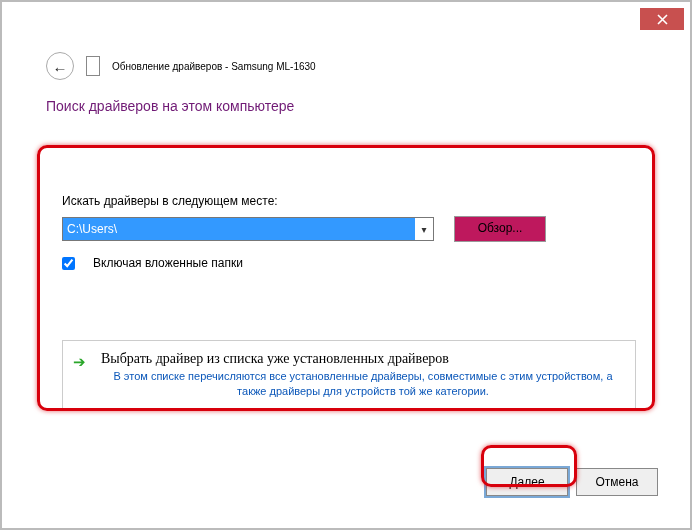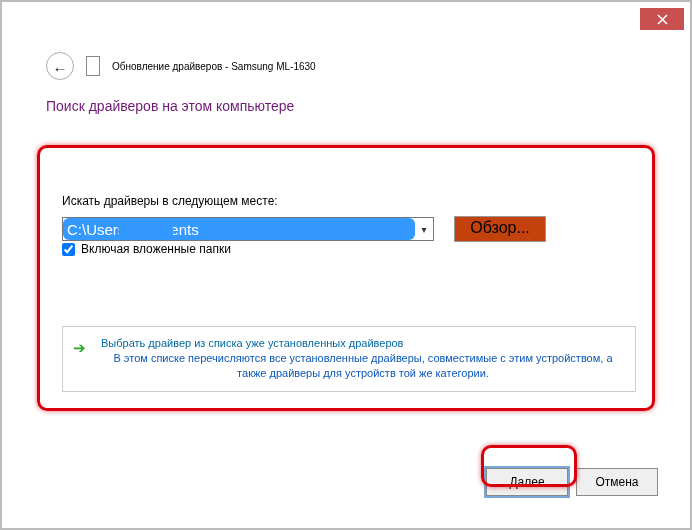--- a/index.html
+++ b/index.html
@@ -10,29 +10,29 @@
     .back { width:26px; height:26px; border:1px solid #aaa; border-radius:50%; display:flex; align-items:center; justify-content:center; font-size:15px; color:#222; }
     .devicon { width:12px; height:18px; border:1px solid #888; }
     .wtitle { font-size:10px; color:#000; }
     .content { position:absolute; left:44px; top:96px; right:44px; }
     .hl1 { position:absolute; left:35px; top:143px; right:35px; height:260px; border:3px solid #d8000c; border-radius:10px; box-shadow:0 0 5px rgba(216,0,12,.6); pointer-events:none; }
     .hl2 { position:absolute; left:479px; top:443px; width:90px; height:36px; border:3px solid #d8000c; border-radius:10px; box-shadow:0 0 5px rgba(216,0,12,.6); pointer-events:none; }
     .heading { color:#701a75; font-size:14px; }
     .label1 { margin-top:80px; margin-left:16px; color:#000; }
     .row1 { display:flex; align-items:center; margin-top:8px; margin-left:16px; gap:20px; }
     .combo { width:370px; height:22px; border:1px solid #777; position:relative; display:flex; align-items:center; }
-    .combo-val { flex:1; background:#3399ff; color:#fff; height:100%; display:flex; align-items:center; padding:0 4px; font-size:15px; position:relative;border-radius:6px; }
+    .combo-val { flex:1; background:#3399ff; color:#fff; height:100%; display:flex; align-items:center; padding:0 4px; font-size:12px; position:relative; }
     .combo-val .mask { position:absolute; left:56px; width:54px; top:1px; bottom:1px; background:#3399ff; }
     .arrow { width:18px; display:flex; align-items:center; justify-content:center; font-size:10px; color:#333; }
-    .browse { width:90px; height:24px; border:1px solid #999; background:#c2410c; font-size:16px; text-align:center; line-height:22px; }
-    .chk { display:flex; align-items:center; margin-left:16px; margin-top:0; gap:6px; font-size:12px; }
+    .browse { width:90px; height:24px; border:1px solid #999; background:#be185d; font-size:12px; text-align:center; line-height:22px; }
+    .chk { display:flex; align-items:center; margin-left:16px; margin-top:14px; gap:18px; font-size:12px; }
     .chk input { margin:0; }
     .option { margin-top:70px; margin-left:16px; margin-right:10px; border:1px solid #ccc; padding:10px 10px 10px 38px; position:relative; background:#fff; }
     .option .arr { position:absolute; left:10px; top:12px; color:#2aa62a; font-size:15px; }
-    .opt-title { color:#0369a1; font-size:11px; }
+    .opt-title { color:#000000; font-size:14px;font-family:Liberation Serif, serif; }
     .opt-desc { color:#0b57b9; font-size:11px; margin-top:2px; line-height:1.35;text-align:center; }
     .footer { position:absolute; right:32px; bottom:32px; display:flex; gap:8px; }
     .btn { height:26px; width:80px; border:1px solid #888; background:#efefef; font-size:12px; display:flex; align-items:center; justify-content:center; }
     .btn.next { outline:2px solid #7aa8d6; }
   </style>
 </head>
 <body>
 
 <div class="wrap">
   <div class="titlebar">

